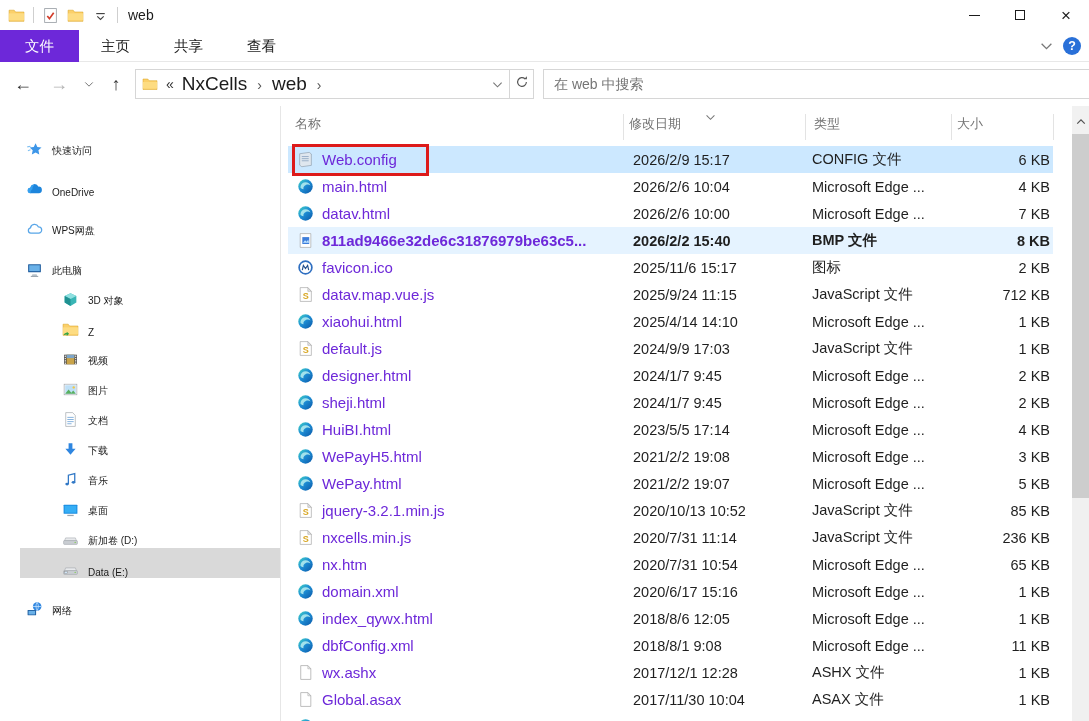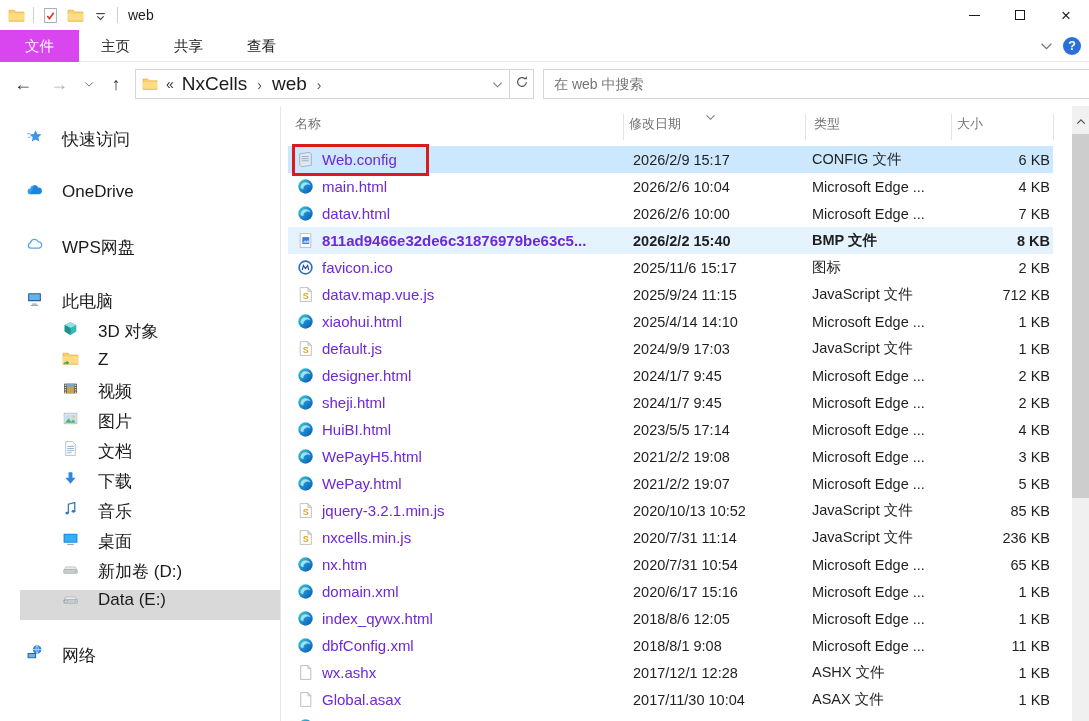--- a/index.html
+++ b/index.html
@@ -17,21 +17,21 @@
   .win-controls { position:absolute; right:0; top:0; height:30px; display:flex; }
   .win-btn { width:46px; height:30px; display:flex; align-items:center; justify-content:center; color:#1b1b1b; }
   .glyph-min { width:11px; height:1px; background:#1b1b1b; }
   .glyph-max { width:10px; height:10px; border:1px solid #1b1b1b; }
   .glyph-close { font-size:17px; line-height:1; color:#1b1b1b; }
 
   
   .ribbon { position:absolute; left:0; top:30px; width:100%; height:32px; background:#fff; border-bottom:1px solid #e8e8e8; }
   .tabs { position:absolute; left:0; top:0; height:32px; display:flex; }
   .tab { height:32px; padding:0 22px; display:flex; align-items:center; font-size:14.5px; color:#222; }
-  .tab.active { background:#d946ef; color:#fff; padding:16px 25px; }
+  .tab.active { background:#6d28d9; color:#fff; padding:16px 25px; }
   .ribbon-right { position:absolute; right:8px; top:0; height:32px; display:flex; align-items:center; gap:10px; }
   .collapse-chev svg { width:13px; height:9px; }
   .help-btn { width:18px; height:18px; border-radius:50%; background:#2970d8; color:#fff; font-size:12.5px; font-weight:bold; display:flex; align-items:center; justify-content:center; }
 
   
   .addr-row { position:absolute; left:0; top:62px; width:100%; height:44px; background:#fff; }
   .nav-btn { position:absolute; top:0; height:44px; display:flex; align-items:center; justify-content:center; font-size:18px; }
   .nav-back { left:8px; width:30px; color:#333; }
   .nav-fwd { left:44px; width:30px; color:#b3b3b3; }
   .nav-recent { left:78px; width:22px; }
@@ -47,23 +47,23 @@
   .refresh-box { position:absolute; left:510px; top:7px; width:24px; height:30px; border:1px solid #d6d6d6; border-left:none; display:flex; align-items:center; justify-content:center; }
   .refresh-box svg { width:14px; height:14px; }
   .search-box { position:absolute; left:543px; top:7px; width:616px; height:30px; border:1px solid #d6d6d6; display:flex; align-items:center; }
   .search-input { flex:1; border:none; outline:none; font-size:14px; color:#777; padding:0 10px; font-family:inherit; background:transparent; }
   .search-icon { width:26px; display:flex; justify-content:center; }
   .search-icon svg { width:15px; height:15px; }
 
   
   .main { position:absolute; left:0; top:106px; width:100%; height:615px; }
   .sidebar { position:absolute; left:0; top:0; width:281px; height:100%; border-right:1px solid #e6e6e6; padding-top:22px; overflow:hidden; background:#fff; }
-  .side-item { position:relative; height:30px; display:flex; align-items:flex-start; padding-left:26px; font-size:17px; color:#1b1b1b;gap:10px; }
+  .side-item { position:relative; height:30px; display:flex; align-items:flex-end; padding-left:26px; font-size:10px; color:#1b1b1b; }
   .side-item.lvl1 { padding-left:42px;margin-left:20px; }
-  .side-item.gap { margin-top:24px; }
+  .side-item.gap { margin-top:10px; }
   .side-item.sel { background:#d9d9d9; }
   .side-icon { width:17px; height:17px; margin-right:9px; flex:0 0 17px; }
   .side-icon svg { width:100%; height:100%; }
 
   .content { position:absolute; left:281px; top:0; width:791px; height:615px; background:#fff; overflow:hidden; }
   .list-header { position:absolute; left:0; top:0; width:100%; height:40px; }
   .col-h { position:absolute; top:9px; font-size:13px; color:#737373; }
   .col-sep { position:absolute; top:8px; width:1px; height:26px; background:#e3e3e3; }
   .sort-chevron { position:absolute; left:424px; top:1px; }
   .sort-chevron svg { width:11px; height:7px; }

